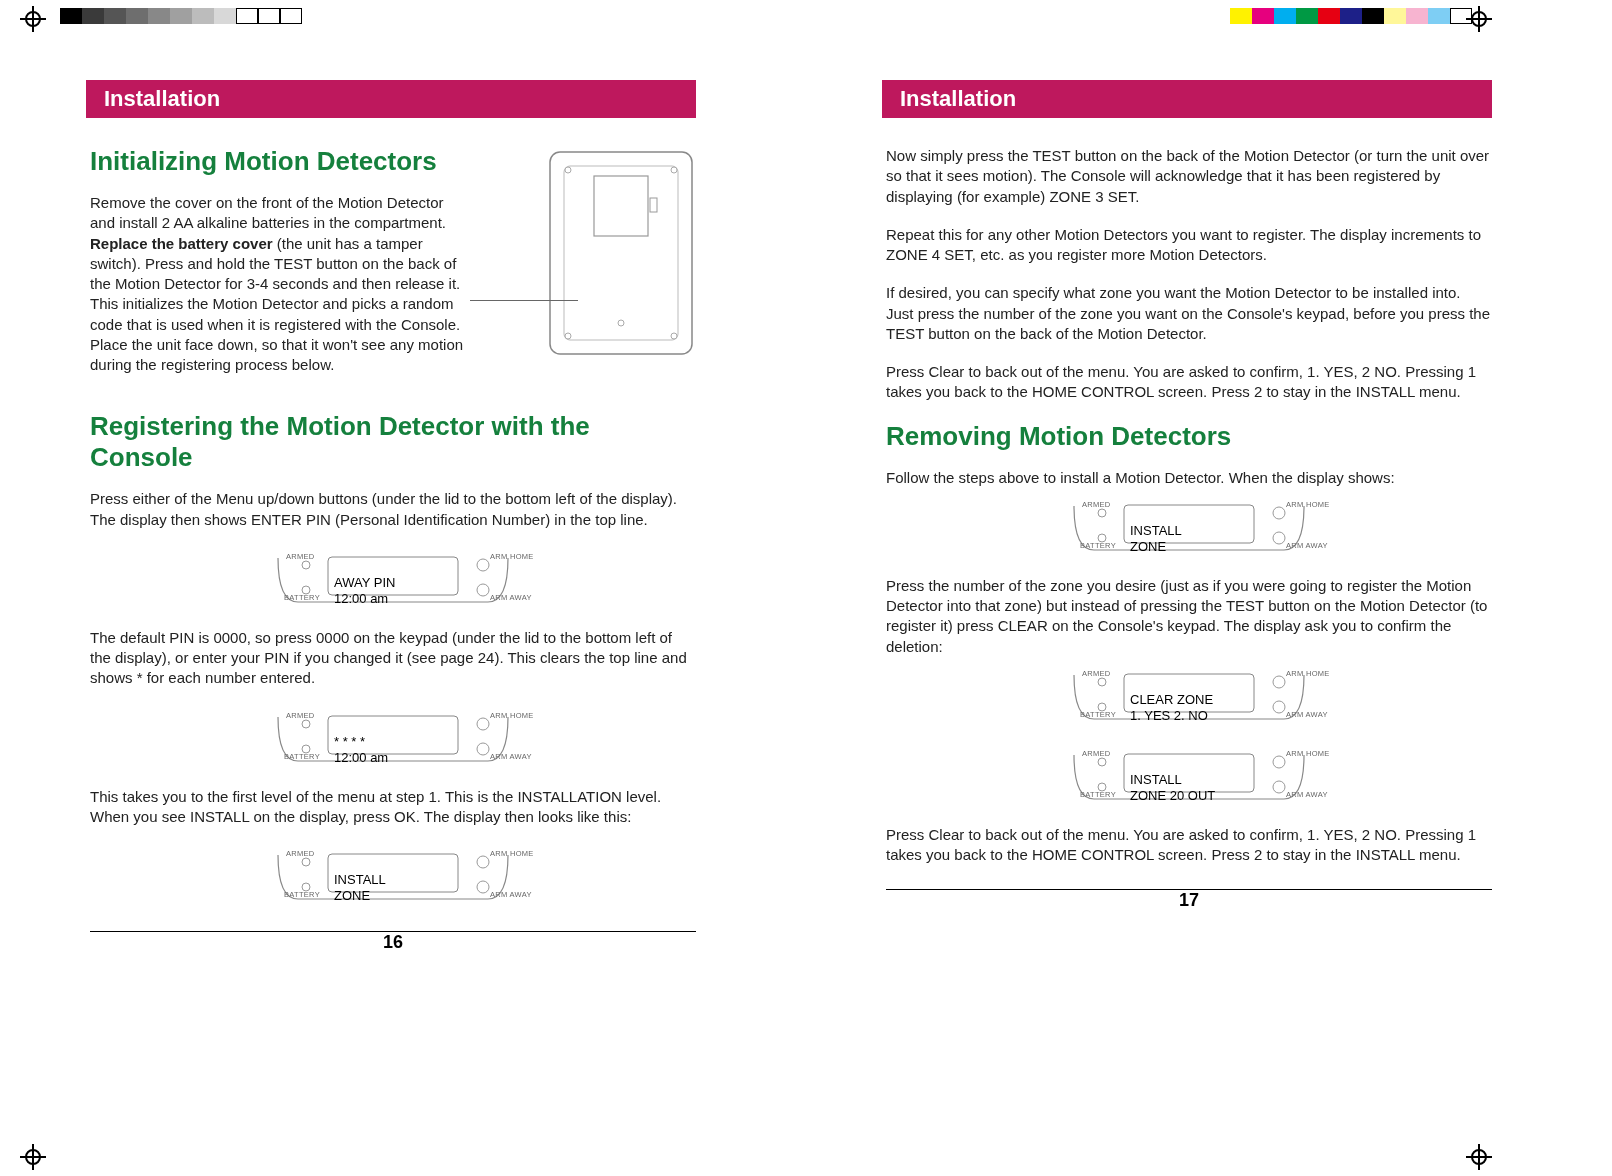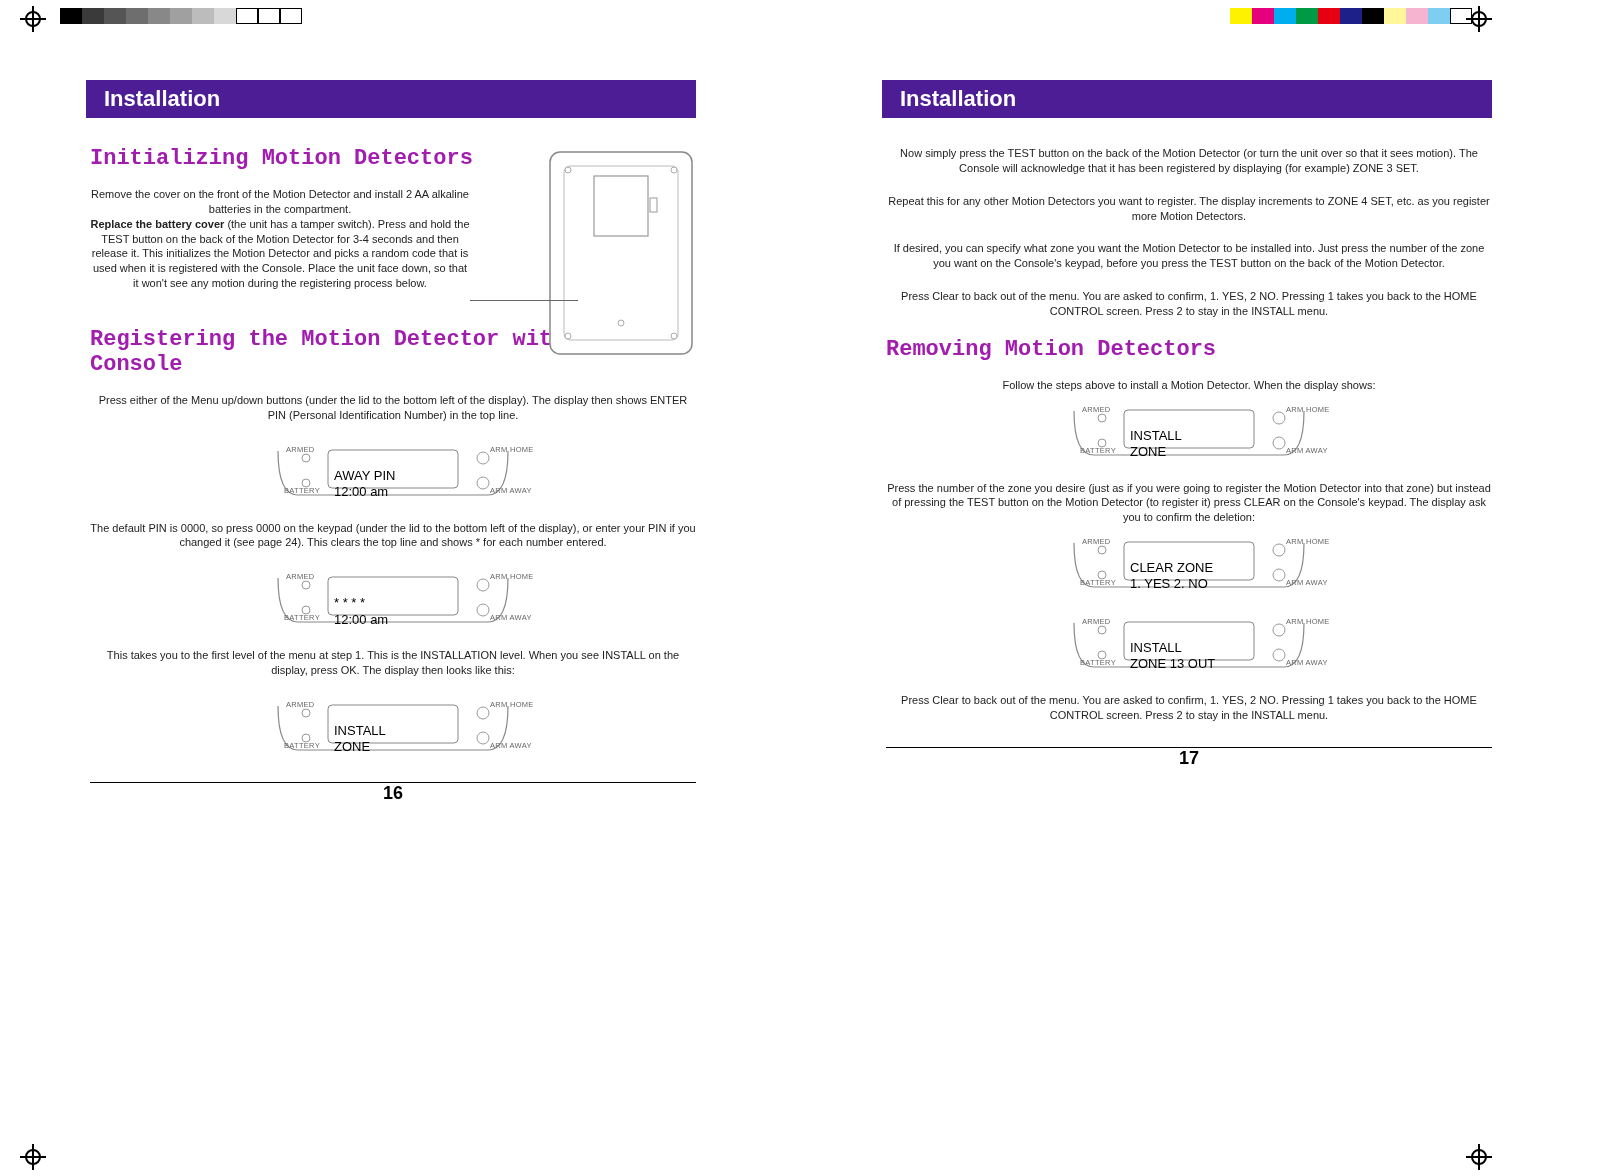--- a/index.html
+++ b/index.html
@@ -27,41 +27,39 @@
   .regmark.tr { top:6px; right:120px; }
   .regmark.bl { bottom:6px; left:20px; }
   .regmark.br { bottom:6px; right:120px; }
 
   
   .spread { position: absolute; top: 60px; left: 0; width: 1612px; height: 1060px; display: flex; }
   .page { width: 50%; padding: 20px 110px 20px 90px; position: relative; }
   .page.right { padding: 20px 120px 20px 80px; }
 
   .section-hdr {
-    background: #4c1d95;
+    background: #be185d;
     color: #fff;
     font-weight: bold;
     font-size: 22px;
     padding: 6px 18px;
     margin-bottom: 28px;
     margin-left: -4px;
   }
   h2.blue {
-    color: #a21caf;
+    color: #15803d;
     font-weight: bold;
-    font-size: 22px;
+    font-size: 26px;
     margin-bottom: 16px;
-    font-family: Liberation Mono, monospace;
   }
   .body-text {
-    font-size: 11px;
+    font-size: 15px;
     line-height: 1.35;
     color: #222;
     margin-bottom: 18px;
-    text-align: center;
   }
   .bold-inline { font-weight: bold; }
 
   
   .detector-illus {
     position: absolute;
     top: 88px;
     right: 110px;
     width: 150px;
     height: 210px;
@@ -297,21 +295,21 @@
         <circle cx="68" cy="42" r="4" fill="none" stroke="#999"></circle>
         <circle cx="245" cy="17" r="6" fill="none" stroke="#999"></circle>
         <circle cx="245" cy="42" r="6" fill="none" stroke="#999"></circle>
         <text x="48" y="11" class="lbl">ARMED</text>
         <text x="46" y="52" class="lbl">BATTERY</text>
         <text x="252" y="11" class="lbl">ARM HOME</text>
         <text x="252" y="52" class="lbl">ARM AWAY</text>
       </svg>
       <div class="lcd-text">
         <div>INSTALL</div>
-        <div>ZONE 13 OUT</div>
+        <div>ZONE 20 OUT</div>
       </div>
     </div>
 
     <p class="body-text">Press Clear to back out of the menu. You are asked to confirm, 1. YES, 2 NO. Pressing 1 takes you back to the HOME CONTROL screen. Press 2 to stay in the INSTALL menu.</p>
 
     <hr class="footer-rule">
     <div class="page-number">17</div>
   </div>
 
 </div>

